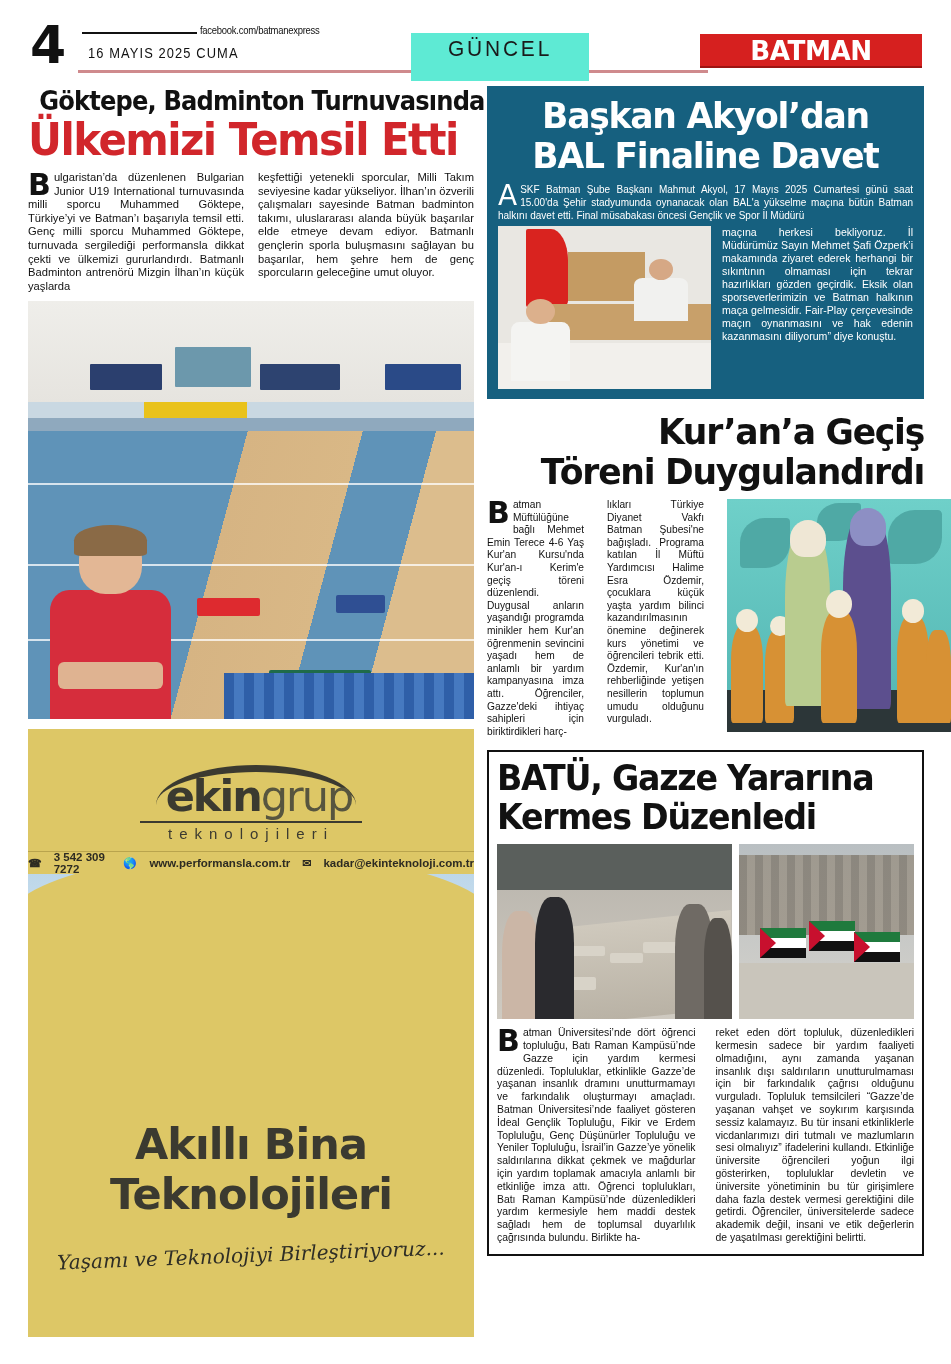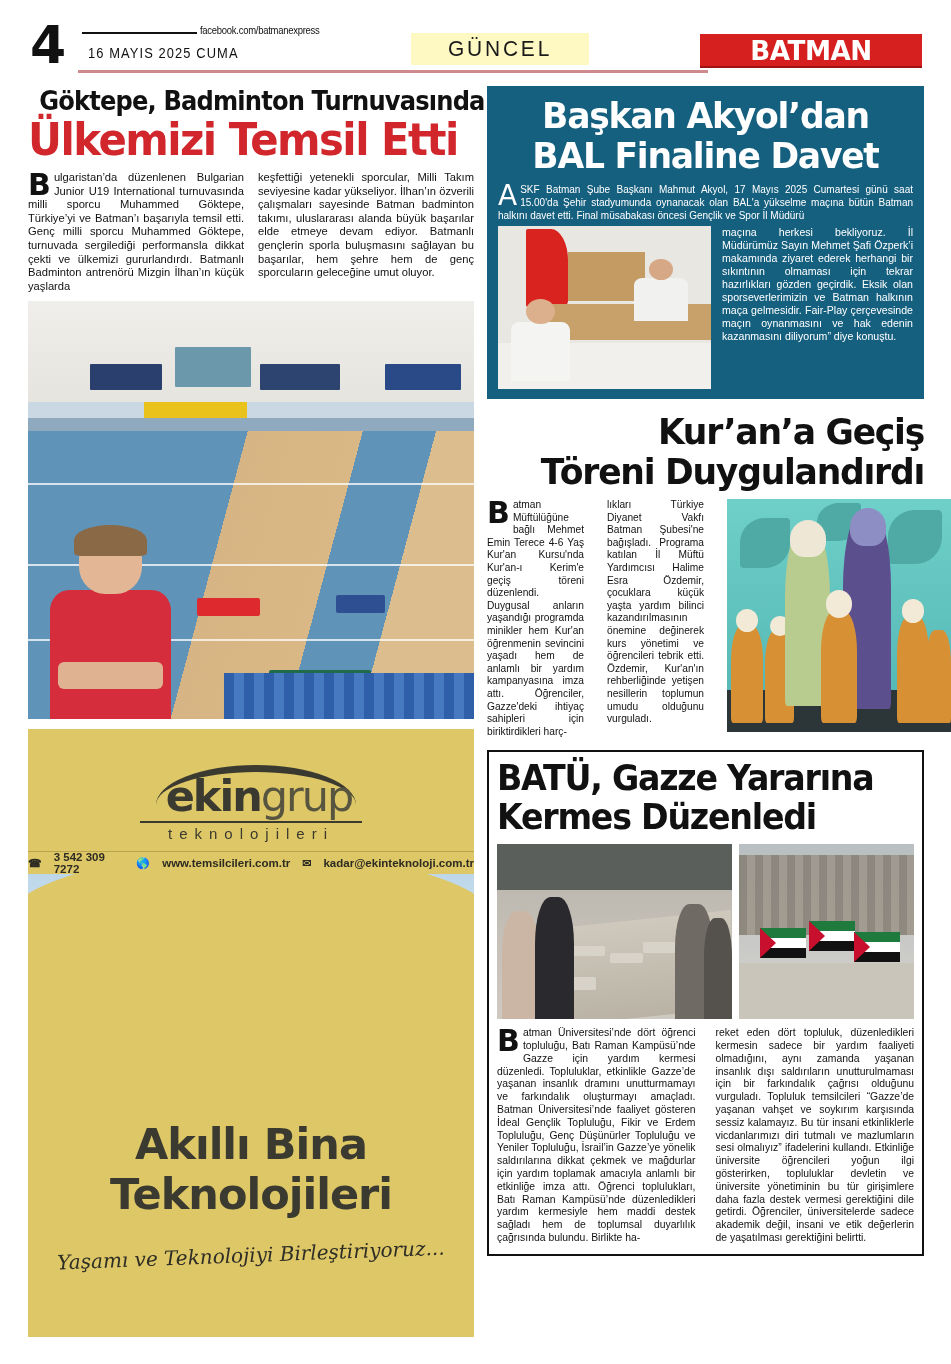--- a/index.html
+++ b/index.html
@@ -33,22 +33,22 @@
   .hdr-date {
     position:absolute; left:88px; top:45px;
     font-size:14px; letter-spacing:1.2px; color:#111;
     transform:scaleX(0.92); transform-origin:left center;
   }
   .hdr-rule-bottom {
     position:absolute; left:78px; top:70px; width:630px; height:3px;
     background:#cf8a8d;
   }
   .section-tag {
-    position:absolute; left:411px; top:33px; width:178px; height:32px;
-    background:#fef9c3;
+    position:absolute; left:411px; top:33px; width:178px; height:48px;
+    background:#5eead4;
   }
   .section-tag span {
     display:block; text-align:center; line-height:32px;
     font-size:22px; letter-spacing:3px; color:#1a1a1a;
     transform:scaleX(0.95);
   }
   .brand-logo {
     position:absolute; left:700px; top:34px; width:222px; height:34px;
     background:#d6201f; border-bottom:2px solid #9d1412;
     overflow:hidden;
@@ -392,21 +392,21 @@
           <span>ekin</span><span class="thin">grup</span>
         </div>
         <div class="ad-underline"></div>
         <div class="ad-sub">teknolojileri</div>
       </div>
 
       <div class="ad-contact">
         <span class="ci">☎</span>
         <span>3 542 309 7272</span>
         <span class="ci">🌎</span>
-        <span>www.temsilcileri.com.tr</span>
+        <span>www.performansla.com.tr</span>
         <span class="ci">✉</span>
         <span>kadar@ekinteknoloji.com.tr</span>
       </div>
 
       <div class="ad-city">
         <div class="sky-bldg light" style="left:2%;width:9%;height:30%"></div>
         <div class="sky-bldg" style="left:12%;width:7%;height:42%"></div>
         <div class="sky-bldg dark" style="left:20%;width:8%;height:36%"></div>
         <div class="sky-bldg dark" style="left:38%;width:10%;height:60%"></div>
         <div class="sky-bldg" style="left:49%;width:9%;height:48%"></div>

